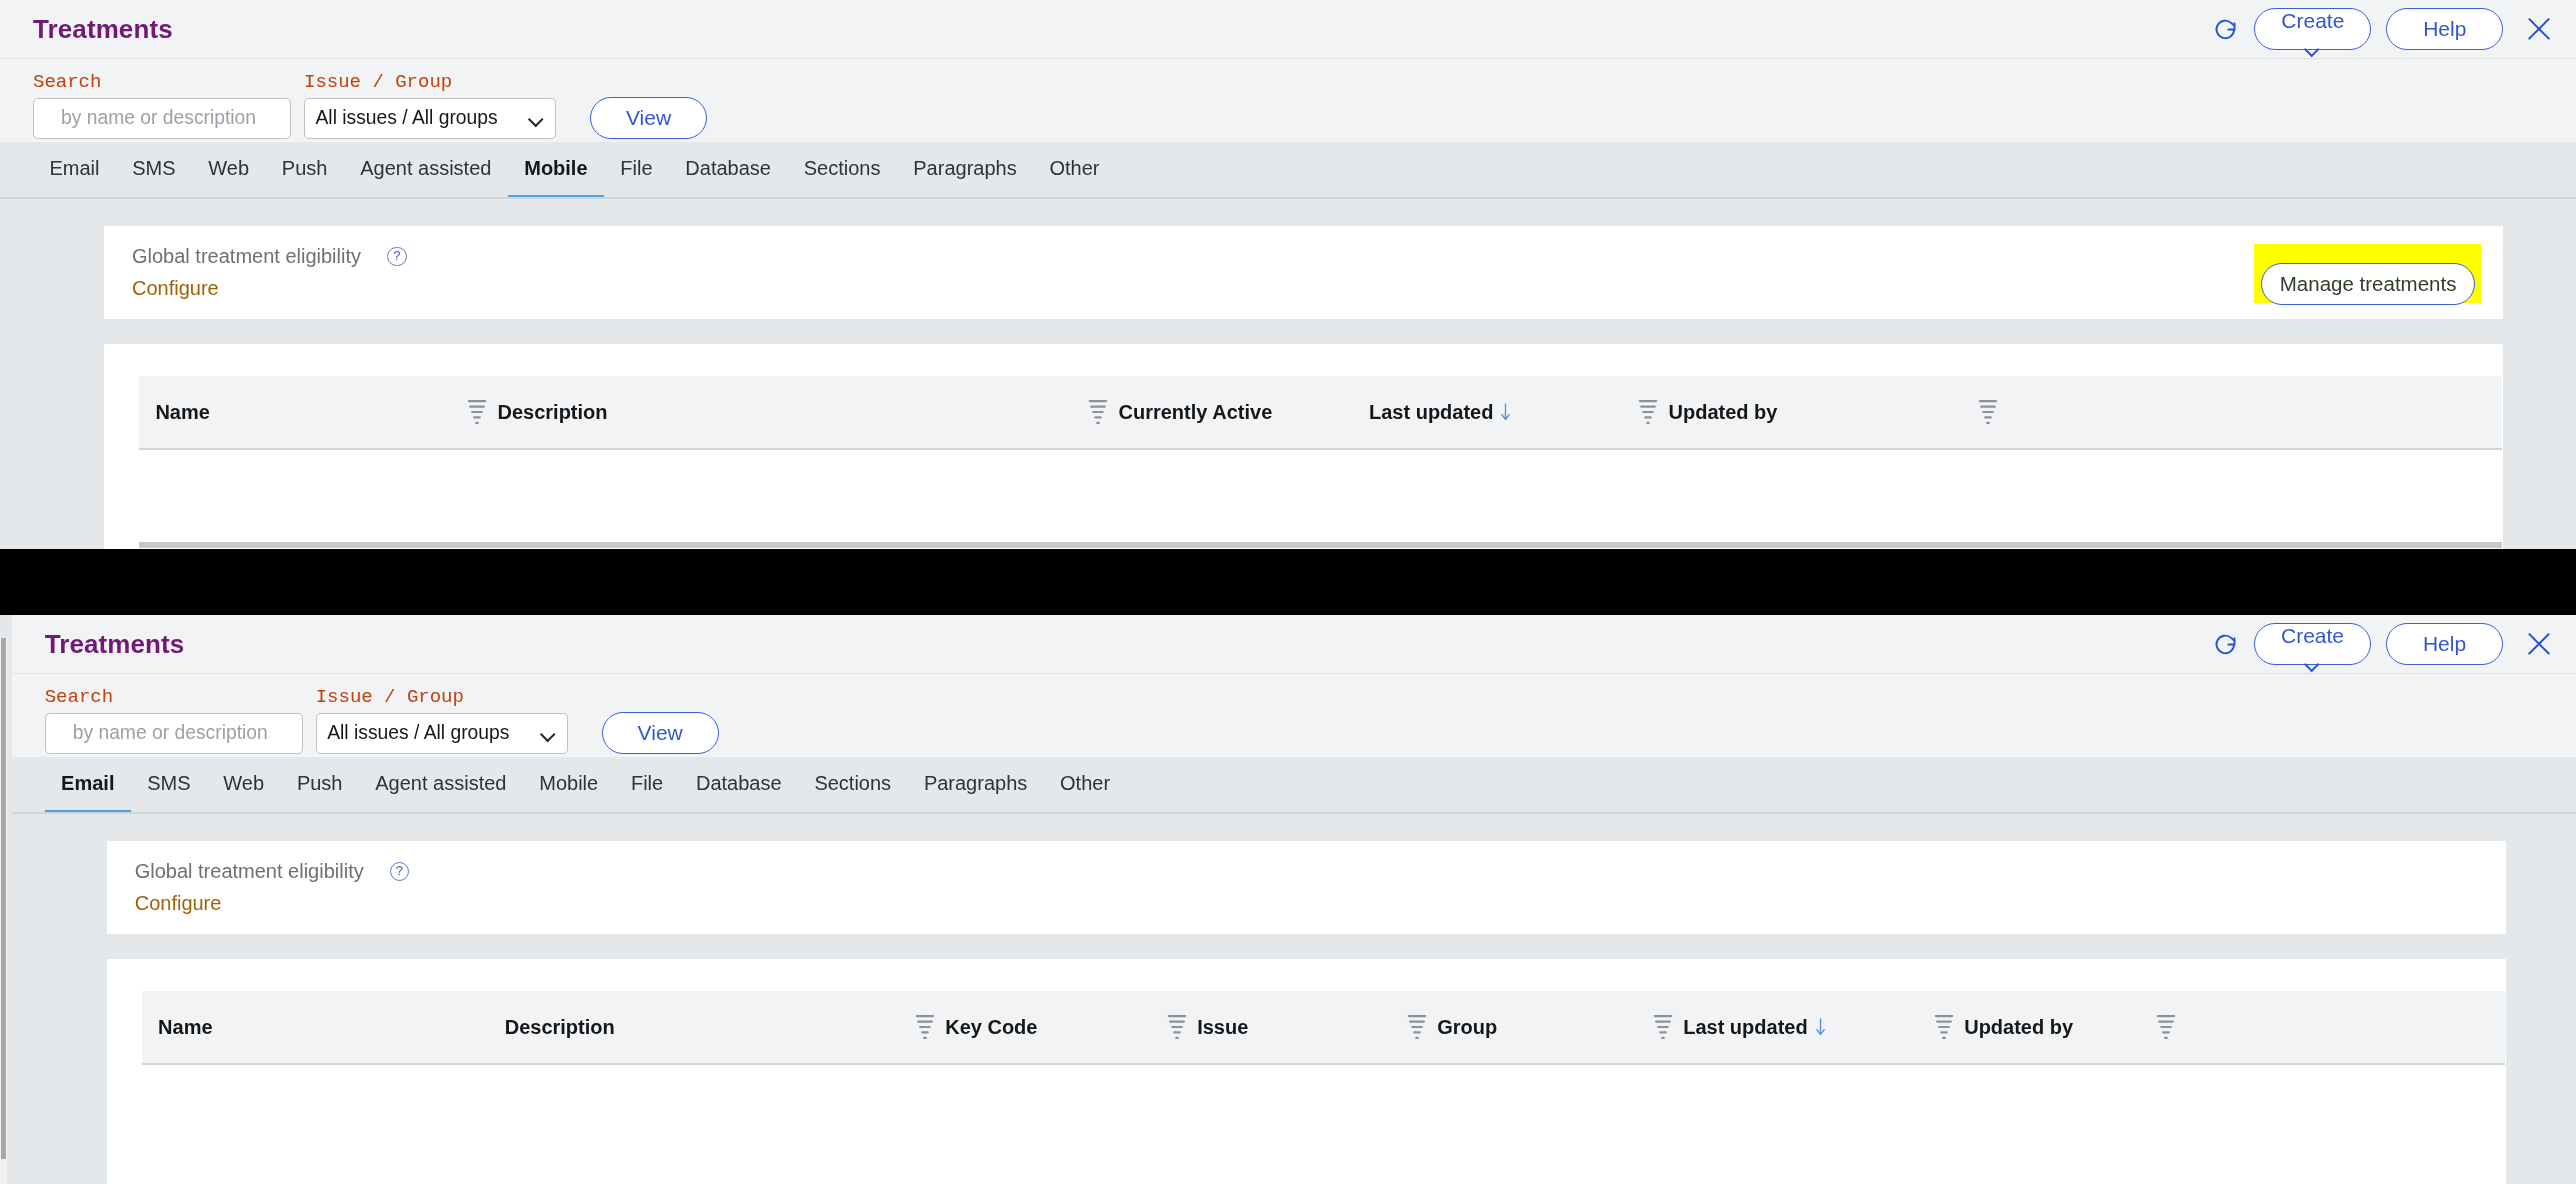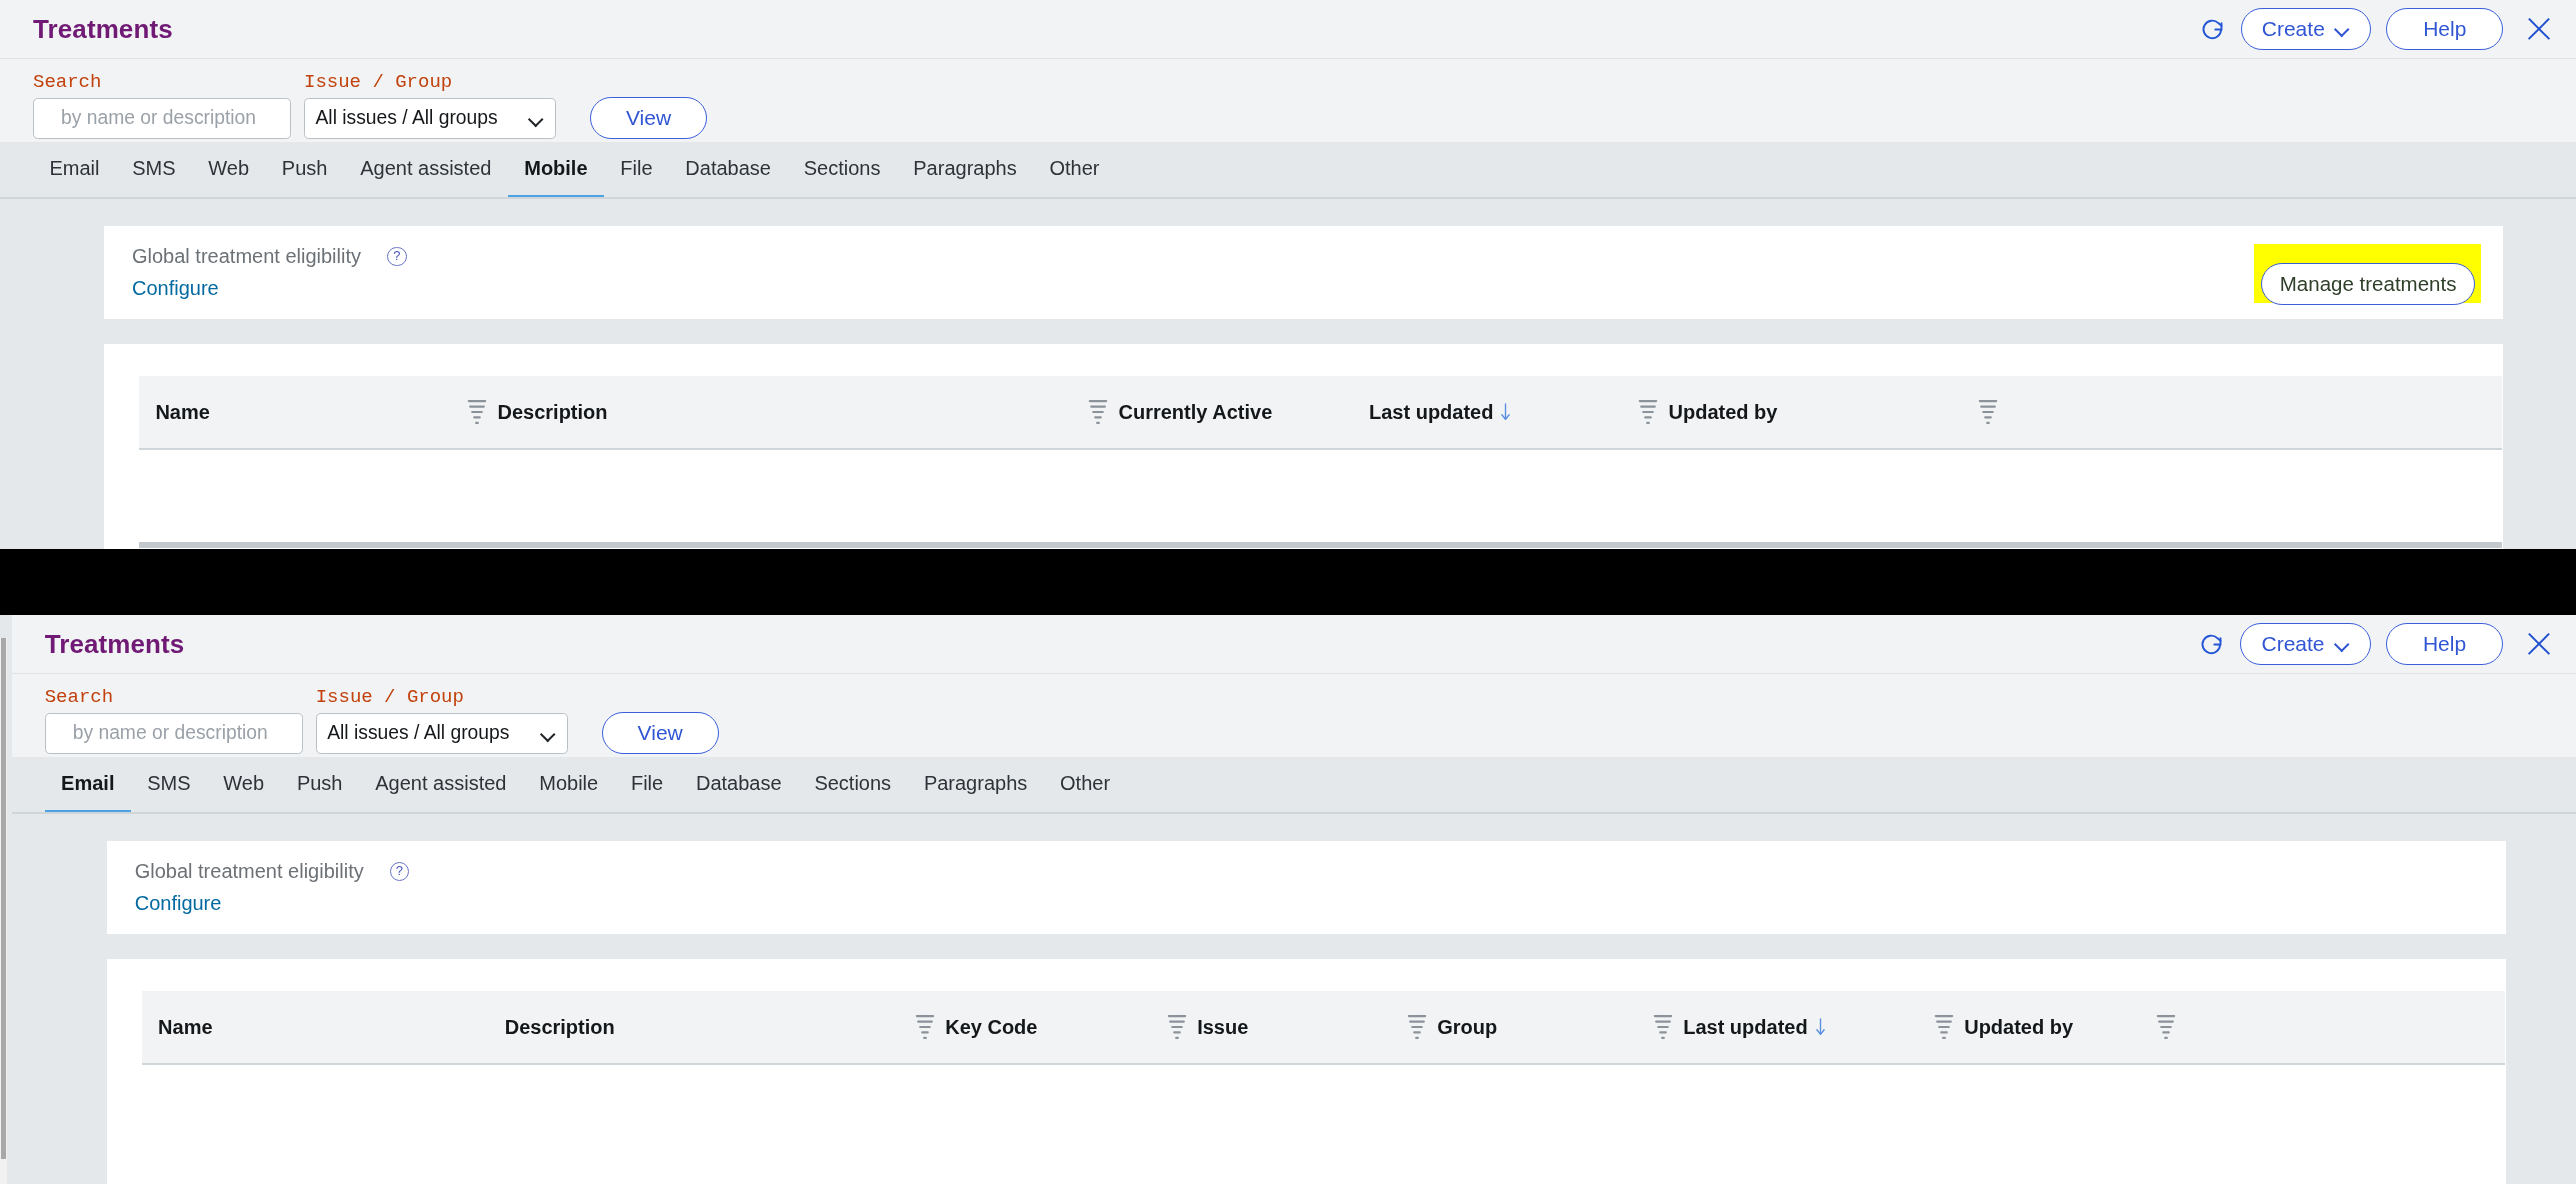--- a/index.html
+++ b/index.html
@@ -71,20 +71,21 @@
     color: #3156d4;
     font-size: 21px;
     font-family: "Liberation Sans", sans-serif;
     display: flex;
     align-items: center;
     justify-content: center;
     gap: 10.5px;
     box-sizing: border-box;
     white-space: nowrap;
     cursor: pointer;
+    flex-direction: column;
   }
   .pill-btn .caret {
     display: inline-block;
     width: 15px;
     height: 9.4px;
     position: relative;
   }
   .pill-btn .caret::before {
     content: "";
     position: absolute;
@@ -272,21 +273,21 @@
     color: #4a55bd;
     font-size: 13px;
     line-height: 16px;
     text-align: center;
     display: inline-block;
     font-family: "Liberation Sans", sans-serif;
     cursor: pointer;
   }
   .configure-link {
     font-size: 20px;
-    color: #0369a1;
+    color: #a16207;
     white-space: nowrap;
     cursor: pointer;
   }
 
   .manage-wrap { position: relative; display: inline-block; }
   .manage-btn {
     height: 42px;
     padding: 0 17.6px;
     border: 1.8px solid #3b5fdb;
     border-radius: 23.4px;

